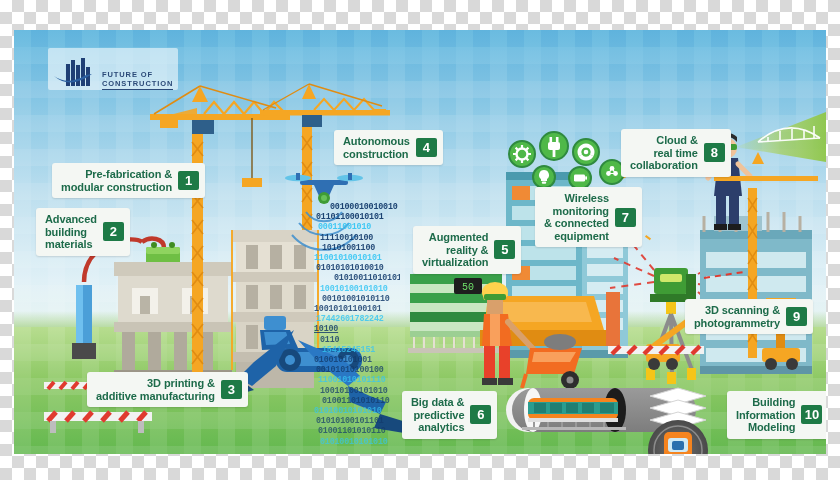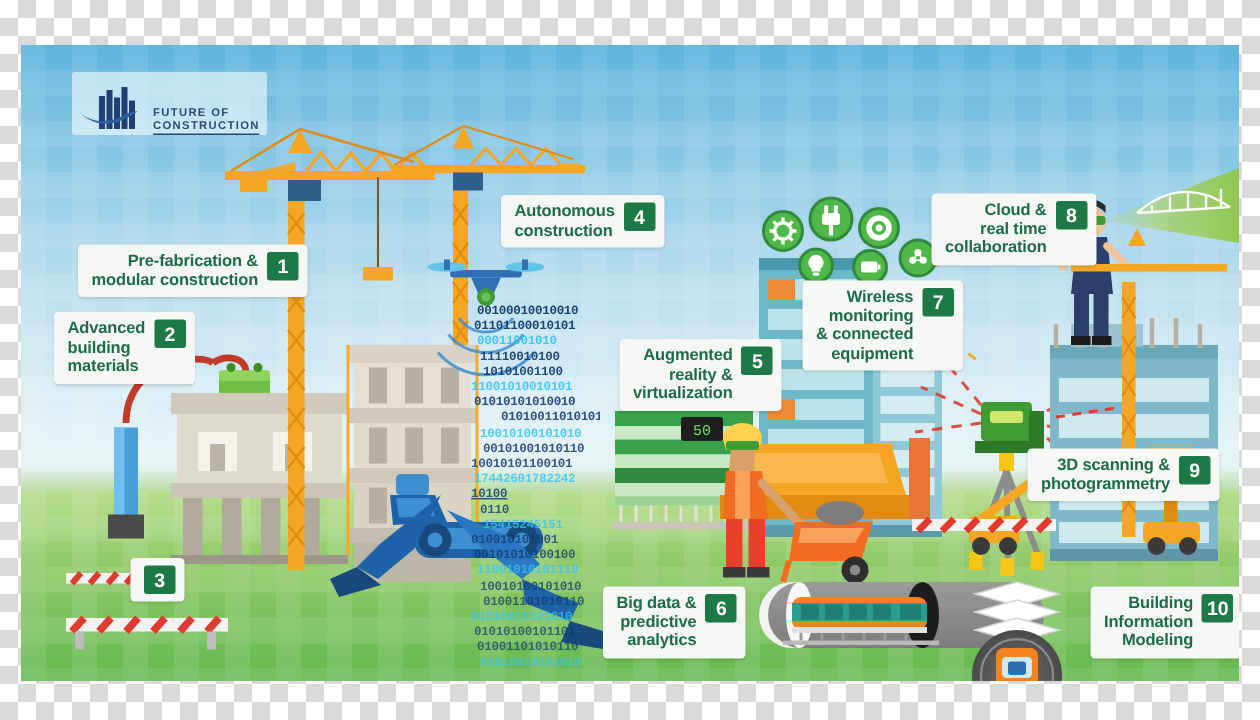--- a/index.html
+++ b/index.html
@@ -27,21 +27,21 @@
        background-image:linear-gradient(90deg,rgba(255,255,255,.6) 50%,transparent 50%),
                         linear-gradient(0deg,rgba(255,255,255,.6) 50%,transparent 50%);
        background-size:34px 34px;}
   .horizon{position:absolute;left:0;bottom:30%;width:100%;height:16px;
        background:linear-gradient(180deg,rgba(201,228,176,.0),rgba(176,215,152,.85));}
 
   svg.layer{position:absolute;left:0;top:0;width:812px;height:424px;overflow:visible;}
 
   
   .chip{position:absolute;background:#f4f7f3;border-radius:3px;
-        padding:5px 6px 5px 9px;display:flex;gap:6px;
+        padding:5px 6px 5px 9px;display:flex;align-items:center;gap:6px;
         box-shadow:0 1px 2px rgba(0,0,0,.13);}
   .chip .txt{color:#1d6b4a;font-weight:bold;font-size:11px;line-height:12.5px;
              text-align:right;white-space:pre-line;letter-spacing:-.1px;}
   .chip .num{background:#1d7a46;color:#fff;font-weight:bold;font-size:13px;
              min-width:17px;height:19px;display:flex;align-items:center;justify-content:center;
              border-radius:2px;padding:0 2px;flex:none;}
   .chip.left .txt{text-align:left;}
 
   .logo{position:absolute;left:34px;top:18px;width:130px;height:42px;
         background:rgba(255,255,255,.55);border-radius:2px;display:flex;align-items:flex-end;}
@@ -480,21 +480,21 @@
         <g transform="translate(566,148)" fill="#ffffff">
           <rect x="-6" y="-3.6" width="11" height="7.2" rx="1.4"></rect>
           <rect x="5.2" y="-1.6" width="1.8" height="3.2"></rect>
         </g>
       </g>
     </svg>
 
     <div id="binary" style="position:absolute;left:300px;top:172px;width:86px;height:252px;
                 font-family:'Liberation Mono',monospace;font-size:8.4px;line-height:10.2px;
                 font-weight:bold;letter-spacing:-.2px;overflow:hidden;">
-        <div style="color: rgb(18, 58, 107); opacity: 0.95; margin-left: 4px;">00100010010010</div>
+        <div style="color: rgb(18, 58, 107); opacity: 0.95; margin-left: 16px;">00100010010010</div>
         <div style="color: rgb(18, 58, 107); opacity: 0.94; margin-left: 2px;">01101100010101</div>
         <div style="color: rgb(53, 198, 244); opacity: 0.93; margin-left: 4px;">00011001010</div>
         <div style="color: rgb(18, 58, 107); opacity: 0.91; margin-left: 6px;">11110010100</div>
         <div style="color: rgb(18, 58, 107); opacity: 0.9; margin-left: 8px;">10101001100</div>
         <div style="color: rgb(53, 198, 244); opacity: 0.89; margin-left: 0px;">11001010010101</div>
         <div style="color: rgb(18, 58, 107); opacity: 0.88; margin-left: 2px;">01010101010010</div>
         <div style="color: rgb(18, 58, 107); opacity: 0.87; margin-left: 4px; padding-left: 16px;">01010011010101</div>
         <div style="color: rgb(53, 198, 244); opacity: 0.85; margin-left: 6px;">10010100101010</div>
         <div style="color: rgb(18, 58, 107); opacity: 0.84; margin-left: 8px;">00101001010110</div>
         <div style="color: rgb(18, 58, 107); opacity: 0.83; margin-left: 0px;">10010101100101</div>
@@ -536,20 +536,22 @@
 modular construction</div>
           <div class="num">1</div>
         </div>
         <div class="chip left" style="left: 22px; top: 178px;">
           <div class="txt">Advanced
 building
 materials</div>
           <div class="num">2</div>
         </div>
         <div class="chip" style="left: 73px; top: 342px;">
+          <div class="txt">3D printing &amp;
+additive manufacturing</div>
           <div class="num">3</div>
         </div>
         <div class="chip left" style="left: 320px; top: 100px;">
           <div class="txt">Autonomous
 construction</div>
           <div class="num">4</div>
         </div>
         <div class="chip" style="left: 399px; top: 196px;">
           <div class="txt">Augmented
 reality &amp;

